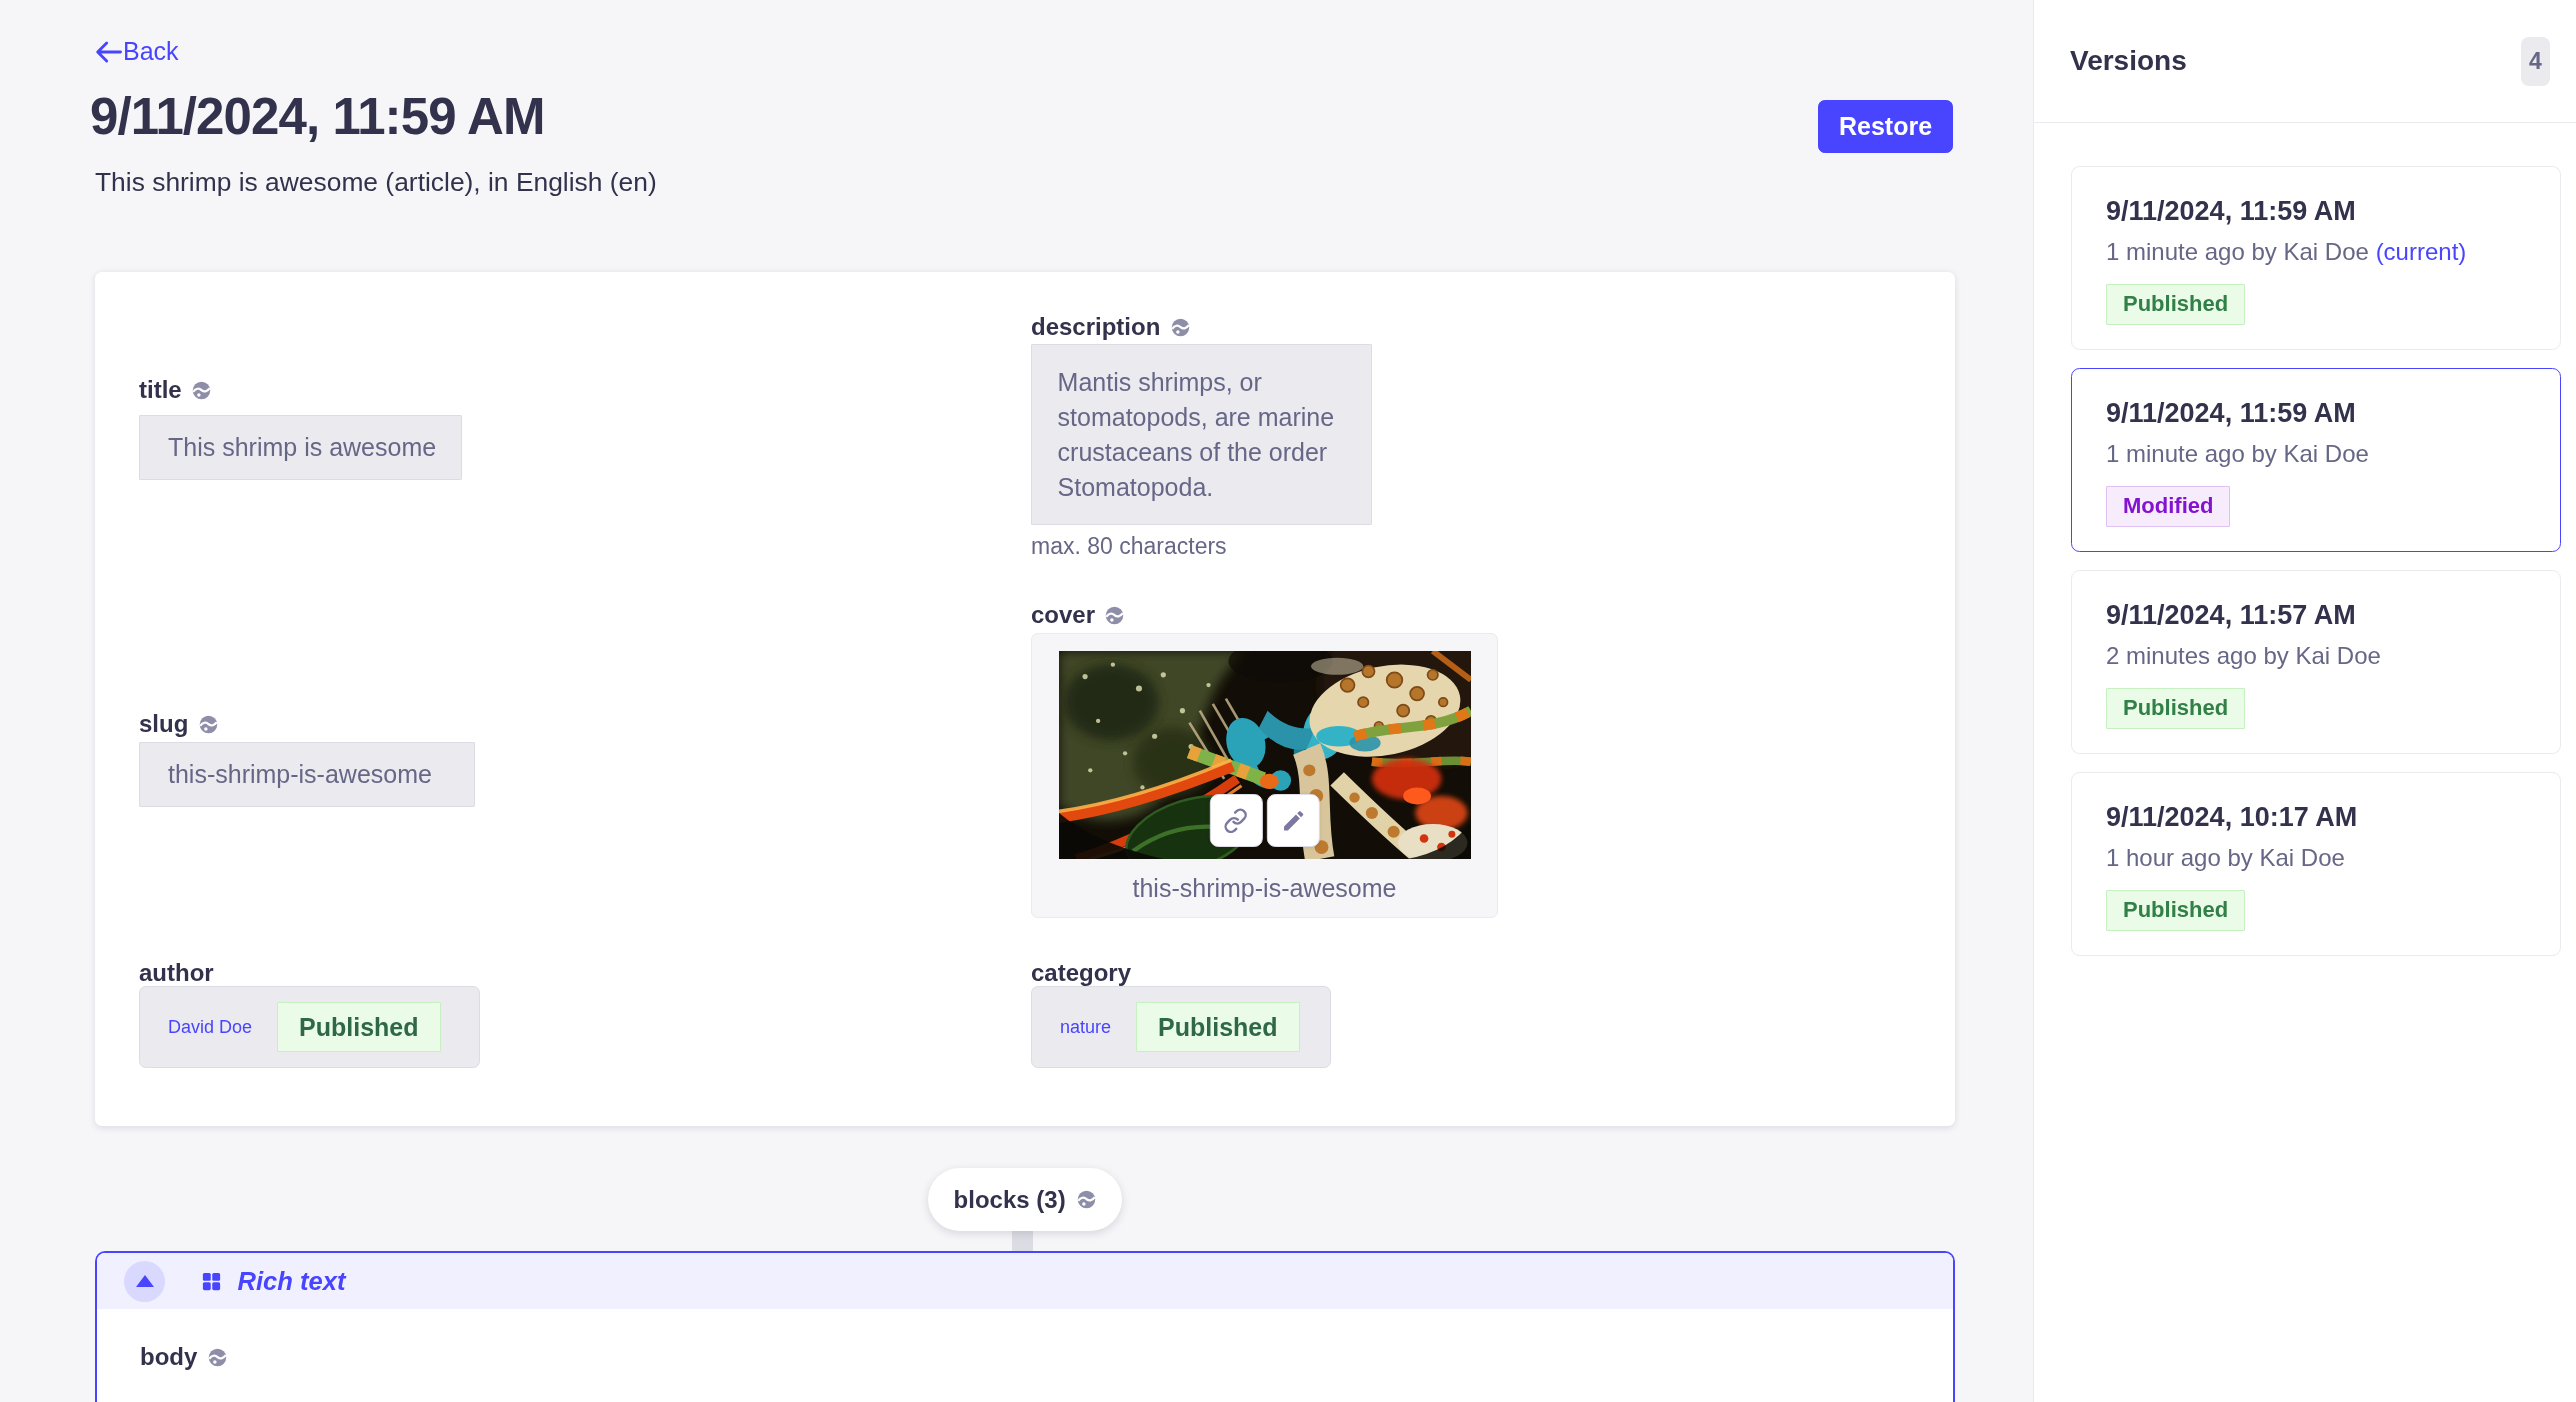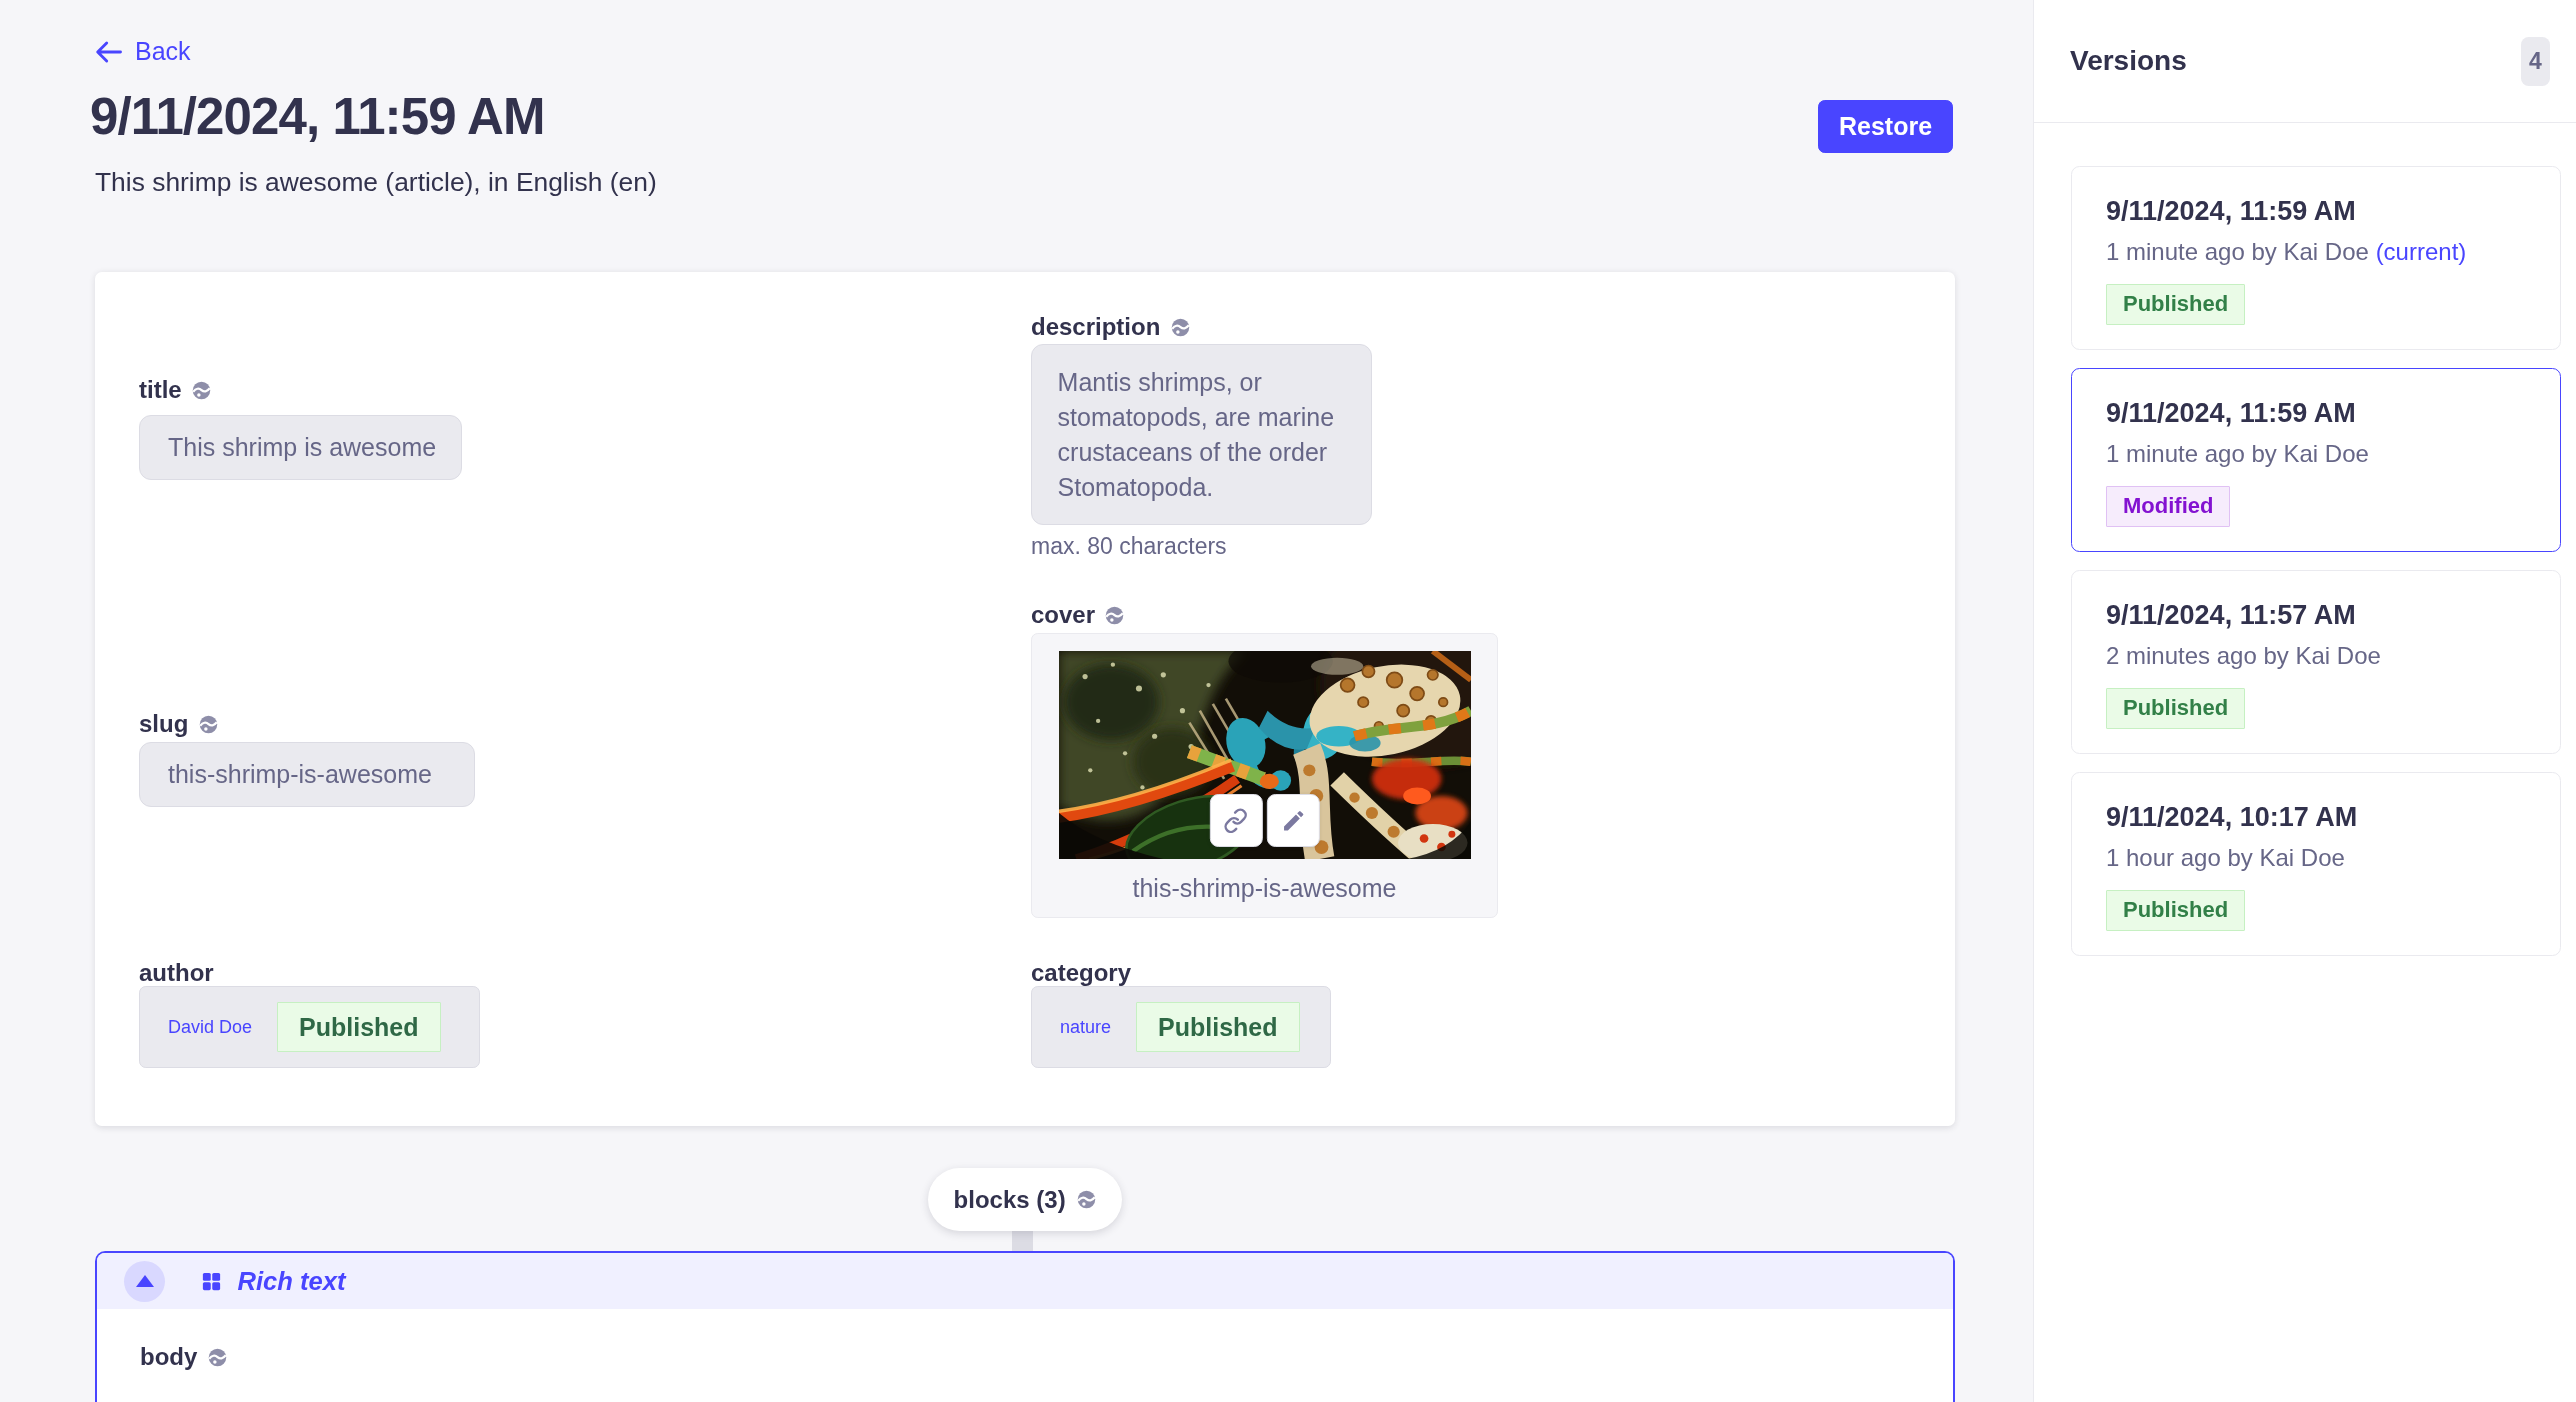--- a/index.html
+++ b/index.html
@@ -2,40 +2,40 @@
 <html style="font-size:13.6px"><head>
 <meta charset="utf-8">
 <style>
   * { margin:0; padding:0; box-sizing:border-box; }
   html,body { width:2576px; height:1402px; overflow:hidden; background:#f6f6f9;
               font-family:"Liberation Sans", sans-serif; color:#32324d; }
 
   
   .main { position:absolute; left:0; top:0; width:2033px; height:1402px; background:#f6f6f9; }
 
-  .back-row { position:absolute; left:94px; top:37px; display:flex; align-items:center; gap:12px;
+  .back-row { position:absolute; left:94px; top:37px; display:flex; align-items:center; gap:0;
               color:#4945ff; font-size:25px; cursor:pointer; }
   .page-title { position:absolute; left:90px; top:87px; font-size:51px; font-weight:700;
                 letter-spacing:-0.9px; color:#32324d; }
   .page-subtitle { position:absolute; left:95px; top:167px; font-size:26.4px; color:#32324d; }
 
   .restore-btn { position:absolute; left:1818px; top:100px; width:135px; height:53px;
                  background:#4945ff; border:0.9px solid #4945ff; border-radius:6.8px; color:#fff;
                  font-size:25px; font-weight:600; display:flex; align-items:center; justify-content:center;
                  font-family:inherit; cursor:pointer; }
 
   
   .form-card { position:absolute; left:95px; top:272px; width:1860px; height:854px;
                background:#fff; border-radius:6.8px; box-shadow:0 1.7px 6.8px rgba(33,33,52,.12); }
   .form-card .abs { position:absolute; }
 
   .field-label { display:flex; align-items:center; gap:9.4px; font-size:24px; font-weight:700; color:#32324d; }
   .globe { width:21px; height:21px; flex:0 0 auto; }
 
-  .dis-input { background:#eaeaef; border:0.9px solid #dcdce4; border-radius:12px;
+  .dis-input { background:#eaeaef; border:0.9px solid #dcdce4; border-radius:1px;
                font-size:25px; color:#666687; overflow:hidden; white-space:nowrap; }
   .f-title-label   { left:44px;  top:104px; }
   .f-title-input   { left:44px;  top:143px; width:323px; height:65px; line-height:63px; padding:0 17px 0 28px; }
   .f-desc-label    { left:936px; top:41px; }
   .f-desc-box      { left:936px; top:72px; width:341px; height:181px; padding:20.4px 25.6px;
                      white-space:normal; line-height:35px; }
   .f-hint          { left:936px; top:261px; font-size:23px; color:#666687; }
   .f-cover-label   { left:936px; top:329px; }
   .f-cover-card    { left:936px; top:361px; width:467px; height:285px; background:#f6f6f9;
                      border:0.9px solid #eaeaef; border-radius:6.8px; }

